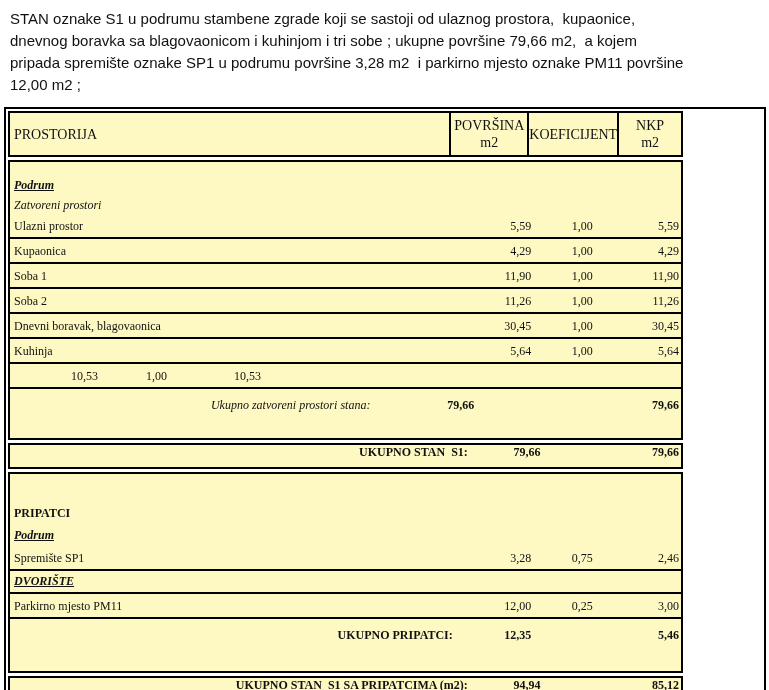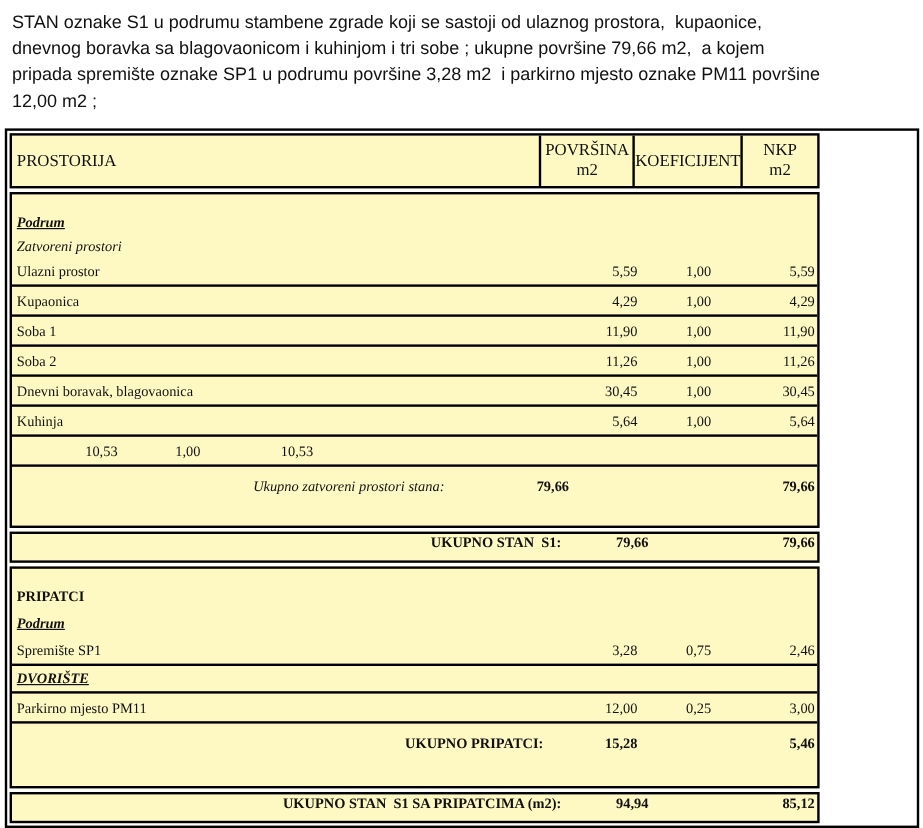--- a/index.html
+++ b/index.html
@@ -78,21 +78,21 @@
   .caps-title { font-weight: 700; }
 
   .subtotal-row { height: 27px; gap: 40px; }
   .subtotal-row .c-name { text-align: right; padding-left: 0; padding-right: 0; font-style: italic; }
   .subtotal-row .num { font-weight: 700; }
 
   .block-main { padding-top: 12px; }
   .block-main .spacer { height: 22px; }
 
   .block-pripatci { padding-top: 10px; }
-  .block-pripatci .title-row { height: 24px; }
+  .block-pripatci .title-row { height: 24px; margin-top: 16px; }
   .block-pripatci .sec2-row { height: 22px; }
   .block-pripatci .dv-row { height: 23px; }
   .block-pripatci .total-row { height: 27px; }
   .block-pripatci .spacer { height: 25px; }
 
   .total-block .row {
     height: 22px;
     align-items: flex-start;
     padding-bottom: 0;
     padding-left: 48px;
@@ -223,21 +223,21 @@
 
       <div class="row lined">
         <div class="cell c-name">Parkirno mjesto PM11</div>
         <div class="cell c-pov">12,00</div>
         <div class="cell c-koef">0,25</div>
         <div class="cell c-nkp">3,00</div>
       </div>
 
       <div class="row total-row pr-total">
         <div class="cell c-name">UKUPNO PRIPATCI:</div>
-        <div class="cell c-pov num">15,28</div>
+        <div class="cell c-pov num">12,35</div>
         <div class="cell c-koef"></div>
         <div class="cell c-nkp num">5,46</div>
       </div>
       <div class="spacer"></div>
     </div>
 
     <div class="block total-block">
       <div class="row">
         <div class="cell c-name">UKUPNO STAN  S1 SA PRIPATCIMA (m2):</div>
         <div class="cell c-pov num">94,94</div>

